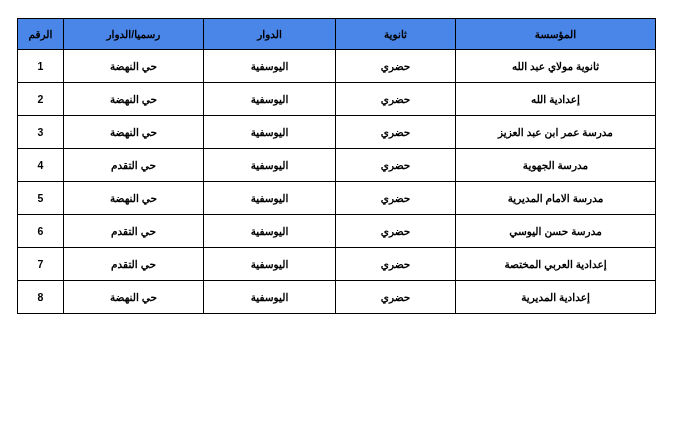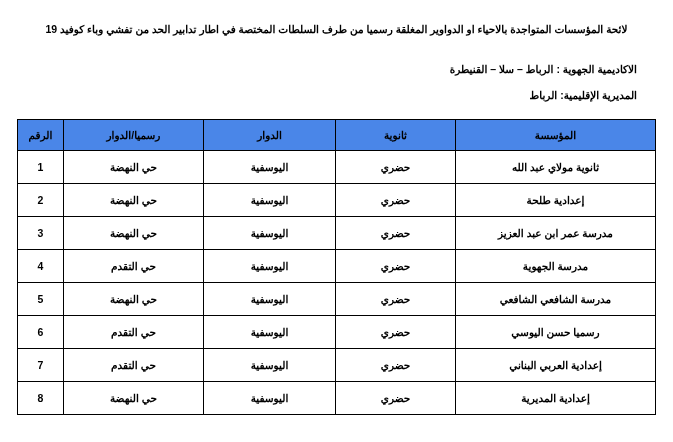--- a/index.html
+++ b/index.html
@@ -72,26 +72,21 @@
   col.c-mid  { width: 120px; }
   col.c-com  { width: 132px; }
   col.c-dist { width: 140px; }
   col.c-num  { width: 46px; }
 </style>
 </head>
 <body>
 
 <div class="page">
 
-  <div class="doc-title">لائحة المؤسسات المتواجدة بالاحياء او الدواوير المغلقة رسميا من طرف السلطات المختصة في اطار تدابير الحد من تفشي وباء كوفيد 19</div>
 
-  <div class="meta-block">
-    <div class="meta-line">الاكاديمية الجهوية : الرباط – سلا – القنيطرة</div>
-    <div class="meta-line second">المديرية الإقليمية: الرباط</div>
-  </div>
 
   <table class="records">
     <colgroup>
       <col class="c-inst">
       <col class="c-mid">
       <col class="c-com">
       <col class="c-dist">
       <col class="c-num">
     </colgroup>
     <thead>
@@ -105,56 +100,56 @@
     </thead>
     <tbody>
       <tr>
         <td>ثانوية مولاي عبد الله</td>
         <td>حضري</td>
         <td>اليوسفية</td>
         <td>حي النهضة</td>
         <td>1</td>
       </tr>
       <tr>
-        <td>إعدادية طلحة</td>
+        <td>إعدادية الله</td>
         <td>حضري</td>
         <td>اليوسفية</td>
         <td>حي النهضة</td>
         <td>2</td>
       </tr>
       <tr>
         <td>مدرسة عمر ابن عبد العزيز</td>
         <td>حضري</td>
         <td>اليوسفية</td>
         <td>حي النهضة</td>
         <td>3</td>
       </tr>
       <tr>
         <td>مدرسة الجهوية</td>
         <td>حضري</td>
         <td>اليوسفية</td>
         <td>حي التقدم</td>
         <td>4</td>
       </tr>
       <tr>
-        <td>مدرسة الشافعي الشافعي</td>
+        <td>مدرسة الامام المديرية</td>
         <td>حضري</td>
         <td>اليوسفية</td>
         <td>حي النهضة</td>
         <td>5</td>
       </tr>
       <tr>
-        <td>رسميا حسن اليوسي</td>
+        <td>مدرسة حسن اليوسي</td>
         <td>حضري</td>
         <td>اليوسفية</td>
         <td>حي التقدم</td>
         <td>6</td>
       </tr>
       <tr>
-        <td>إعدادية العربي البناني</td>
+        <td>إعدادية العربي المختصة</td>
         <td>حضري</td>
         <td>اليوسفية</td>
         <td>حي التقدم</td>
         <td>7</td>
       </tr>
       <tr>
         <td>إعدادية المديرية</td>
         <td>حضري</td>
         <td>اليوسفية</td>
         <td>حي النهضة</td>

